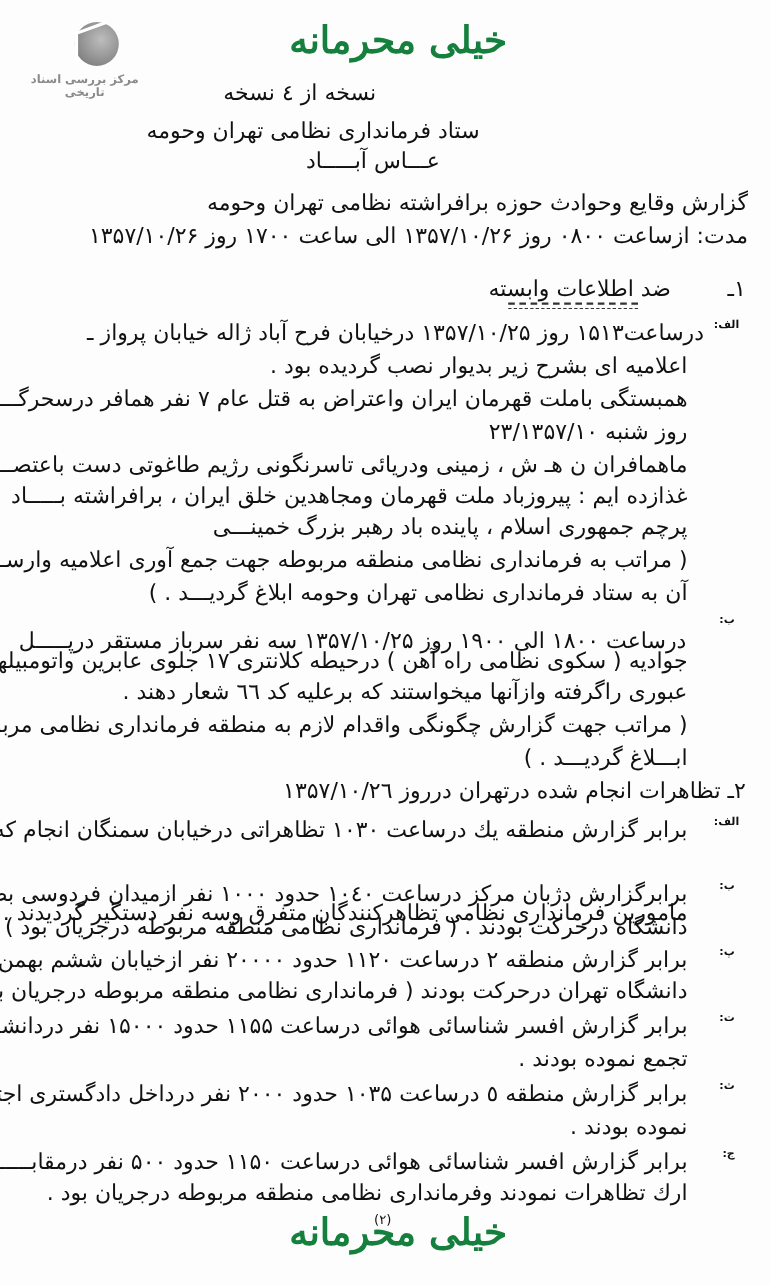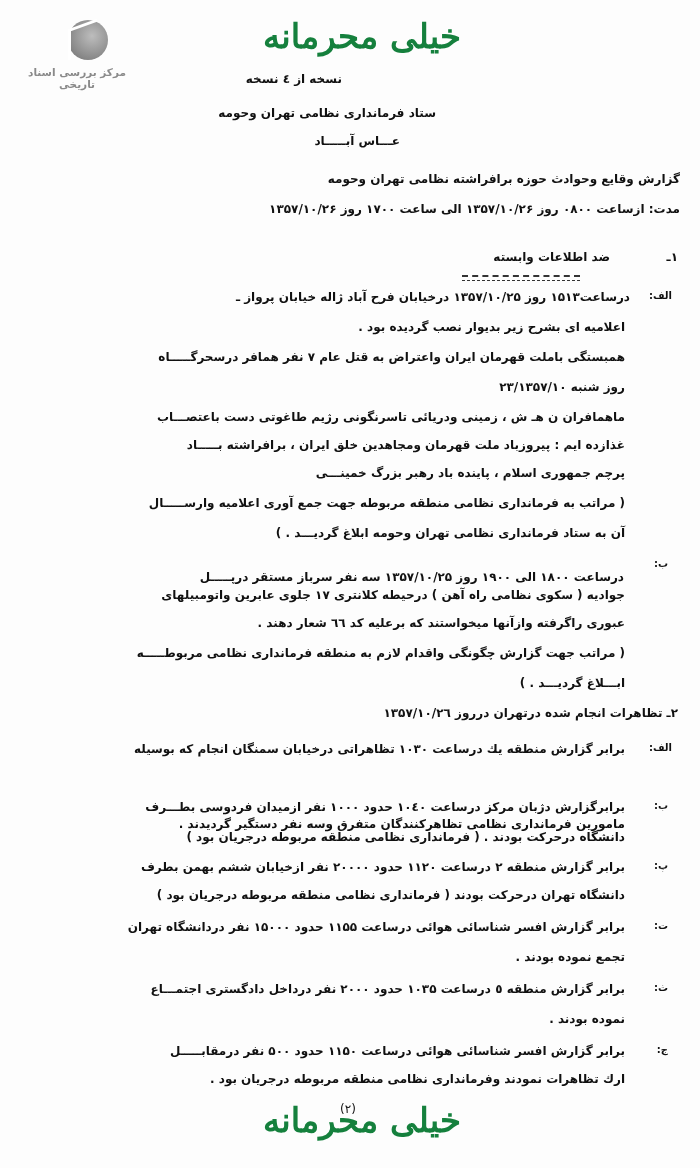--- a/index.html
+++ b/index.html
@@ -1,21 +1,21 @@
 <!DOCTYPE html>
 <html><head>
 <meta charset="utf-8">
 <style>
   html, body { margin:0; padding:0; background:#ffffff; }
   body { width:700px; height:1168px; position:relative; overflow:hidden;
          font-family:"DejaVu Sans", sans-serif; color:#111; }
   .page { position:absolute; left:0; top:0; width:700px; height:1168px; background:#fdfdfd; }
   .ab { position:absolute; direction:rtl; unicode-bidi:embed; white-space:nowrap; }
   .title { font-family:"DejaVu Serif", serif; font-weight:bold; font-size:34px; color:#15803d; }
-  .line { font-size:12px; font-weight:bold; letter-spacing:-0.2px; }
+  .line { font-size:20px; font-weight:normal; letter-spacing:-0.2px; }
   .marker { position:absolute; direction:rtl; font-size:10px; font-weight:bold; white-space:nowrap; }
   .logo { position:absolute; left:18px; top:18px; width:118px; height:80px; }
   .logo-circle { position:absolute; left:50px; top:2px; width:40px; height:40px; border-radius:50%;
                  background:radial-gradient(circle at 60% 40%, #bdbdbd, #6e6e6e); }
   .logo-book { position:absolute; left:50px; top:6px; width:26px; height:28px;
                border-left:3px solid #fff; border-top:3px solid #fff; transform:skewY(-20deg); }
   .logo-text { position:absolute; left:0; top:48px; width:118px; text-align:center; direction:rtl;
                font-size:10.5px; color:#8a8a8a; font-weight:bold; }
   .underline-dash { position:absolute; left:462px; top:275px; width:118px; height:3px;
                     border-top:2px dashed #333; border-bottom:1px dashed #333; }
@@ -39,21 +39,21 @@
   <div class="ab line" style="right:300px; top:134px;">عـــاس آبـــــاد</div>
 
   <div class="ab line" style="right:20px; top:172px;">گزارش وقایع وحوادث حوزه برافراشته نظامی تهران وحومه</div>
   <div class="ab line" style="right:20px; top:202px;">مدت: ازساعت ۰۸۰۰ روز ۱۳۵۷/۱۰/۲۶ الی ساعت ۱۷۰۰ روز ۱۳۵۷/۱۰/۲۶</div>
 
   <div class="ab line" style="right:22px; top:250px;">۱ـ</div>
   <div class="ab line" style="right:90px; top:250px;">ضد اطلاعات وابسته</div>
   <div class="underline-dash"></div>
 
   <div class="marker" style="right:28px; top:290px;">الف:</div>
-  <div class="ab line" style="right:70px; top:290px;">درساعت۱۵۱۳ روز ۱۳۵۷/۱۰/۲۵ درخیابان فرح آباد ژاله خیابان پرواز ـ</div>
+  <div class="ab line" style="right:60px; top:290px;">درساعت۱۵۱۳ روز ۱۳۵۷/۱۰/۲۵ درخیابان فرح آباد ژاله خیابان پرواز ـ</div>
   <div class="ab line" style="right:75px; top:320px;">اعلامیه ای بشرح زیر بدیوار نصب گردیده بود .</div>
   <div class="ab line" style="right:75px; top:350px;">همبستگی باملت قهرمان ایران واعتراض به قتل عام ۷ نفر همافر درسحرگـــــاه</div>
   <div class="ab line" style="right:75px; top:380px;">روز شنبه ۲۳/۱۳۵۷/۱۰</div>
   <div class="ab line" style="right:75px; top:410px;">ماهمافران ن هـ ش ، زمینی ودریائی تاسرنگونی رژیم طاغوتی دست باعتصـــاب</div>
   <div class="ab line" style="right:75px; top:438px;">غذازده ایم : پیروزباد ملت قهرمان ومجاهدین خلق ایران ، برافراشته بـــــاد</div>
   <div class="ab line" style="right:75px; top:466px;">پرچم جمهوری اسلام ، پاینده باد رهبر بزرگ خمینـــی</div>
   <div class="ab line" style="right:75px; top:496px;">( مراتب به فرمانداری نظامی منطقه مربوطه جهت جمع آوری اعلامیه وارســـــال</div>
   <div class="ab line" style="right:75px; top:526px;">آن به ستاد فرمانداری نظامی تهران وحومه ابلاغ گردیـــد . )</div>
 
   <div class="marker" style="right:32px; top:558px;">ب:</div>

